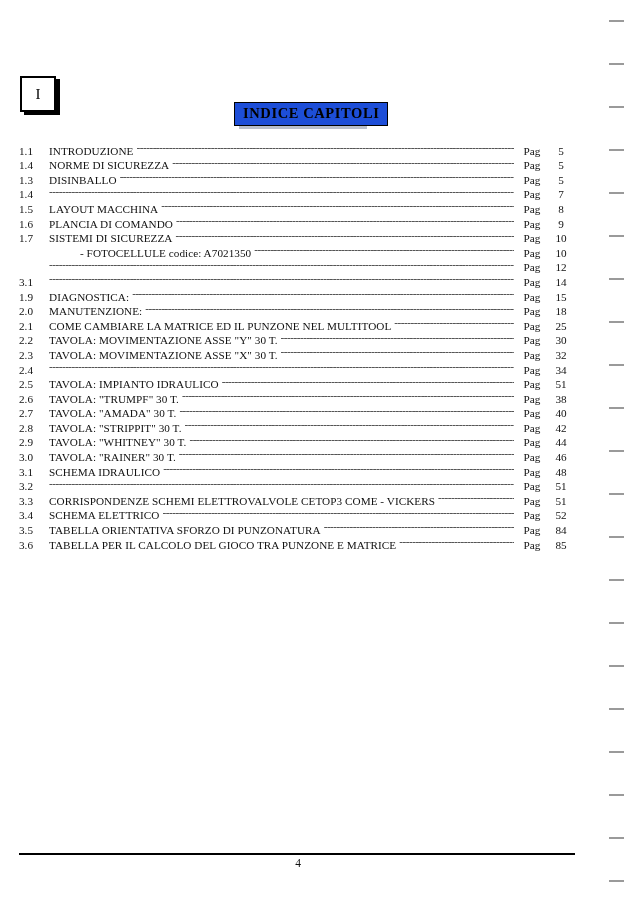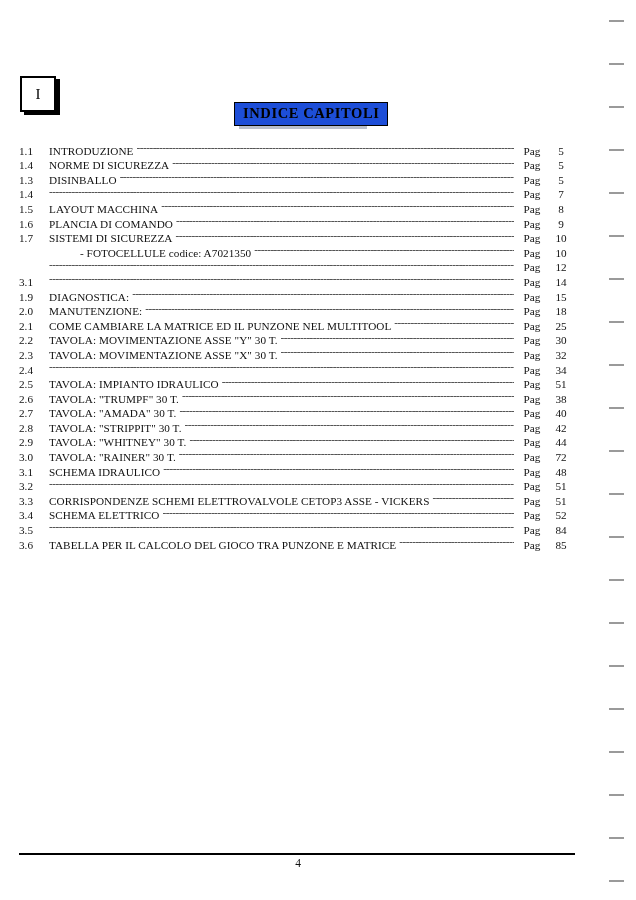--- a/index.html
+++ b/index.html
@@ -375,51 +375,52 @@
         <span class="toc-label">TAVOLA: "WHITNEY" 30 T.</span>
         <span class="toc-dots"></span>
         <span class="toc-pag">Pag</span>
         <span class="toc-page">44</span>
       </div>
       <div class="toc-row">
         <span class="toc-num">3.0</span>
         <span class="toc-label">TAVOLA: "RAINER" 30 T.</span>
         <span class="toc-dots"></span>
         <span class="toc-pag">Pag</span>
-        <span class="toc-page">72</span>
+        <span class="toc-page">46</span>
       </div>
       <div class="toc-row">
         <span class="toc-num">3.1</span>
         <span class="toc-label">SCHEMA IDRAULICO</span>
         <span class="toc-dots"></span>
         <span class="toc-pag">Pag</span>
         <span class="toc-page">48</span>
       </div>
       <div class="toc-row">
         <span class="toc-num">3.2</span>
         <span class="toc-dots"></span>
         <span class="toc-pag">Pag</span>
         <span class="toc-page">51</span>
       </div>
       <div class="toc-row">
         <span class="toc-num">3.3</span>
-        <span class="toc-label">CORRISPONDENZE SCHEMI ELETTROVALVOLE CETOP3 ASSE - VICKERS</span>
+        <span class="toc-label">CORRISPONDENZE SCHEMI ELETTROVALVOLE CETOP3 COME - VICKERS</span>
         <span class="toc-dots"></span>
         <span class="toc-pag">Pag</span>
         <span class="toc-page">51</span>
       </div>
       <div class="toc-row">
         <span class="toc-num">3.4</span>
         <span class="toc-label">SCHEMA ELETTRICO</span>
         <span class="toc-dots"></span>
         <span class="toc-pag">Pag</span>
         <span class="toc-page">52</span>
       </div>
       <div class="toc-row">
         <span class="toc-num">3.5</span>
+        <span class="toc-label">TABELLA ORIENTATIVA SFORZO DI PUNZONATURA</span>
         <span class="toc-dots"></span>
         <span class="toc-pag">Pag</span>
         <span class="toc-page">84</span>
       </div>
       <div class="toc-row">
         <span class="toc-num">3.6</span>
         <span class="toc-label">TABELLA PER IL CALCOLO DEL GIOCO TRA PUNZONE E MATRICE</span>
         <span class="toc-dots"></span>
         <span class="toc-pag">Pag</span>
         <span class="toc-page">85</span>

